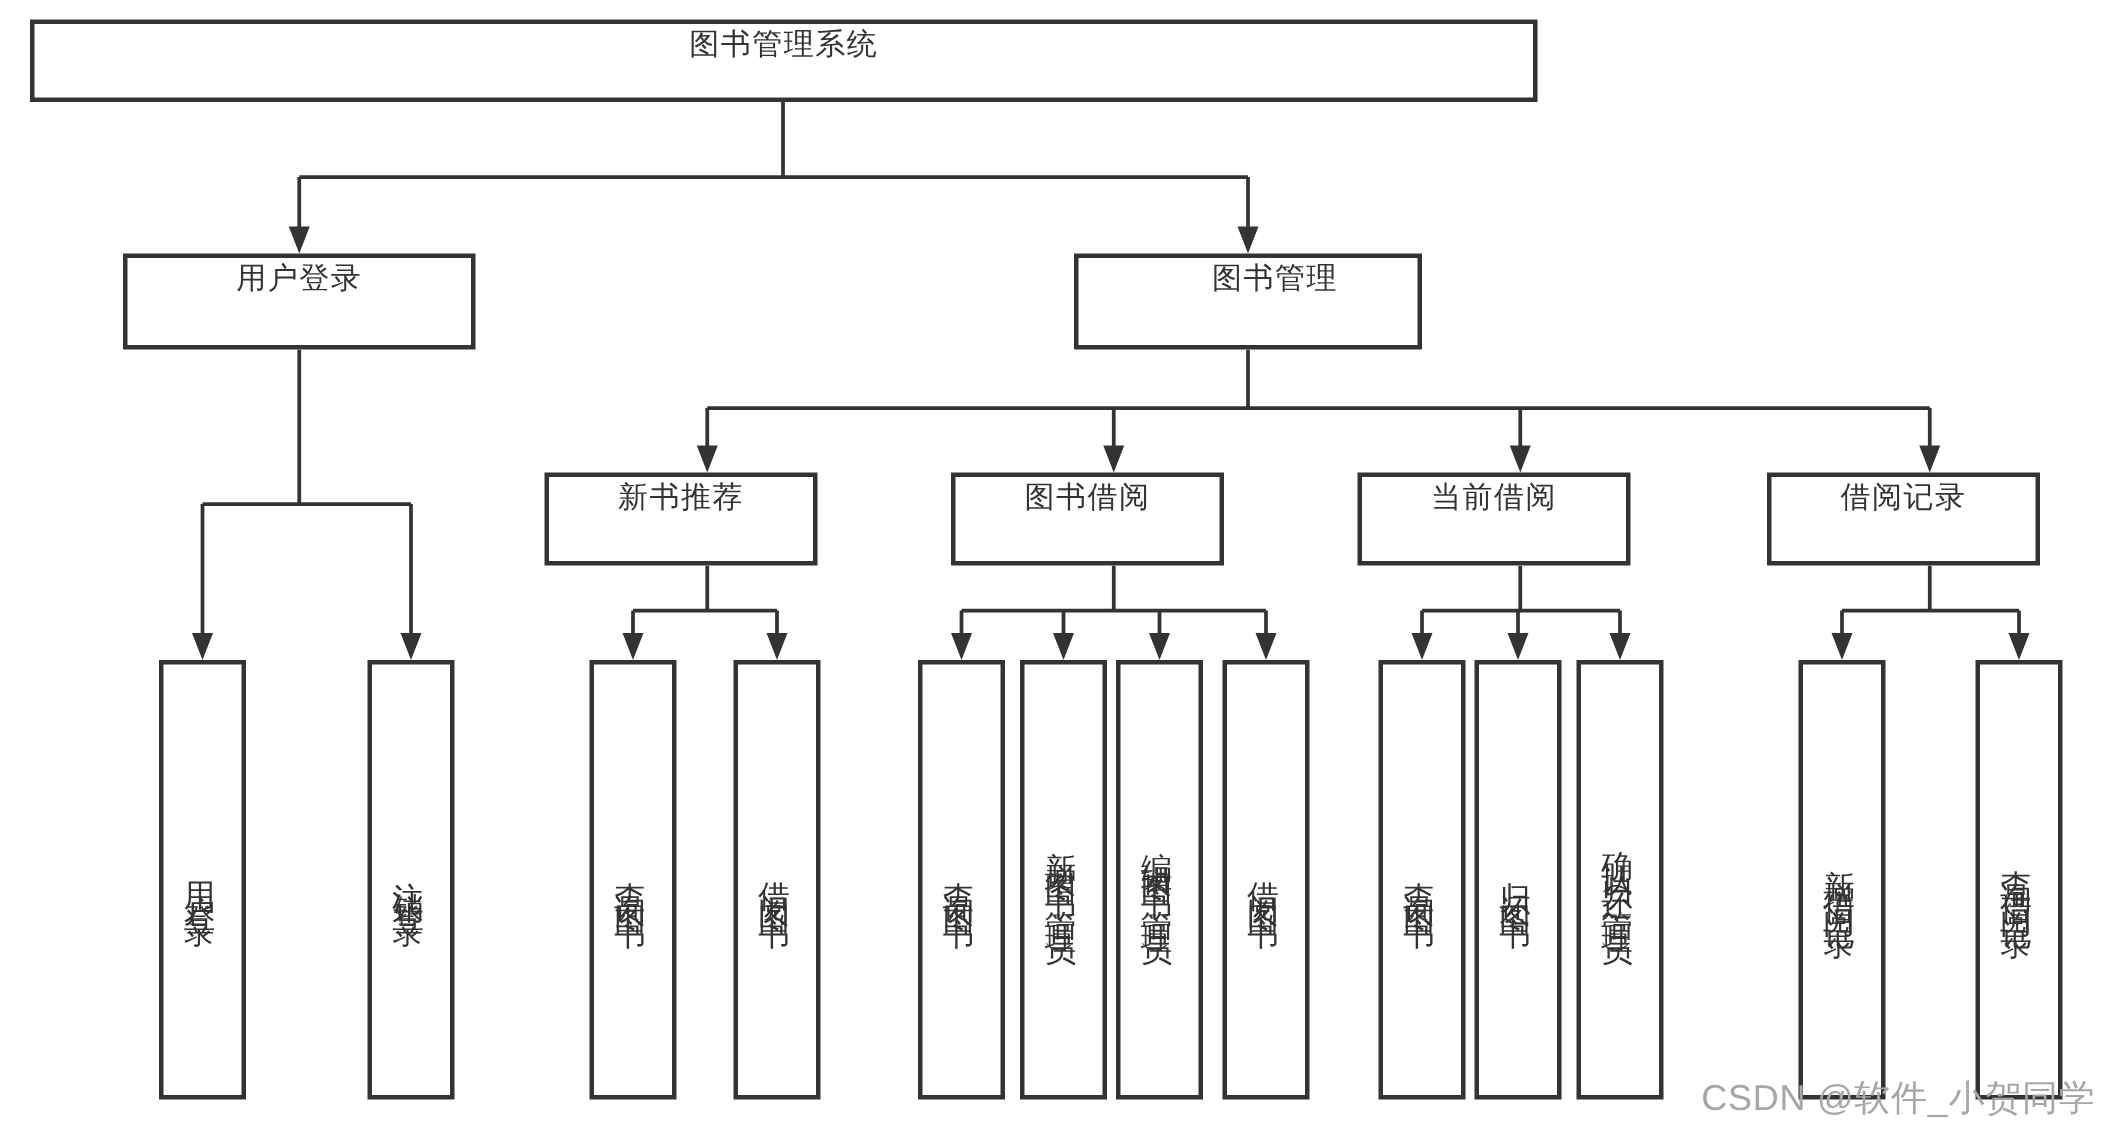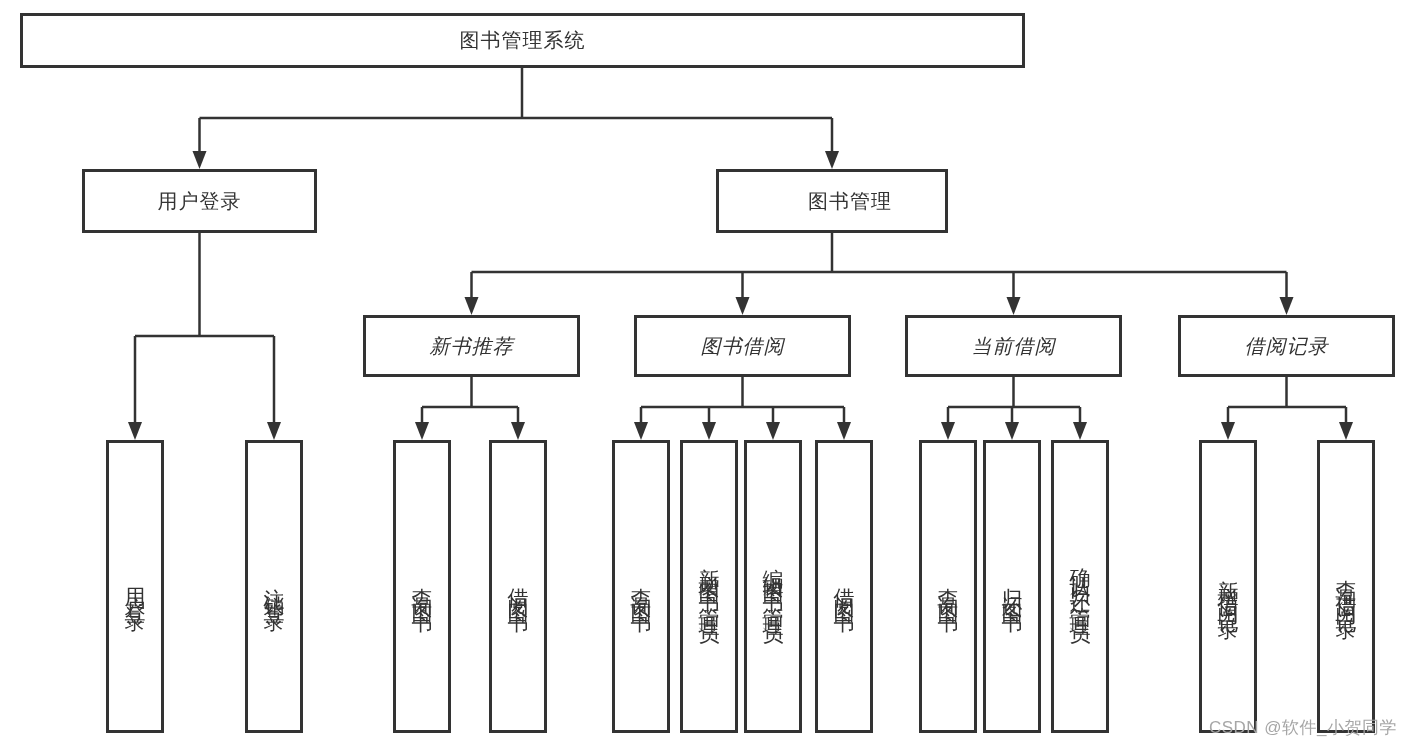--- a/index.html
+++ b/index.html
@@ -23,50 +23,49 @@
     left: 0;
     top: 0;
     z-index: 0;
   }
   .node {
     position: absolute;
     box-sizing: border-box;
     background: #ffffff;
     border: 3px solid #333333;
     display: flex;
-    align-items: center;
     justify-content: center;
     z-index: 1;
     font-size: 20px;
     letter-spacing: 1px;
     color: #333333;
     white-space: nowrap;
   }
   .node-root {
     left: 20px; top: 13px; width: 1005px; height: 55px;
     font-size: 20px;
   }
   .node-l2 { top: 169px; height: 64px; }
-  .node-l3 { top: 315px; height: 62px; width: 217px; font-style: italic; }
+  .node-l3 { top: 315px; height: 62px; width: 182px; }
   .leaf {
     top: 440px;
     width: 58px;
     height: 293px;
     writing-mode: vertical-rl;
     text-orientation: mixed;
     font-size: 21px;
     letter-spacing: 8px;
     line-height: 58px;
   }
   .watermark {
     position: absolute;
     right: 8px;
     top: 716px;
     z-index: 3;
-    font-size: 17px;
+    font-size: 24px;
     color: #a6a6a6;
     letter-spacing: 0.5px;
     white-space: nowrap;
   }
 </style>
 </head>
 <body>
 
 <div class="canvas">
 

